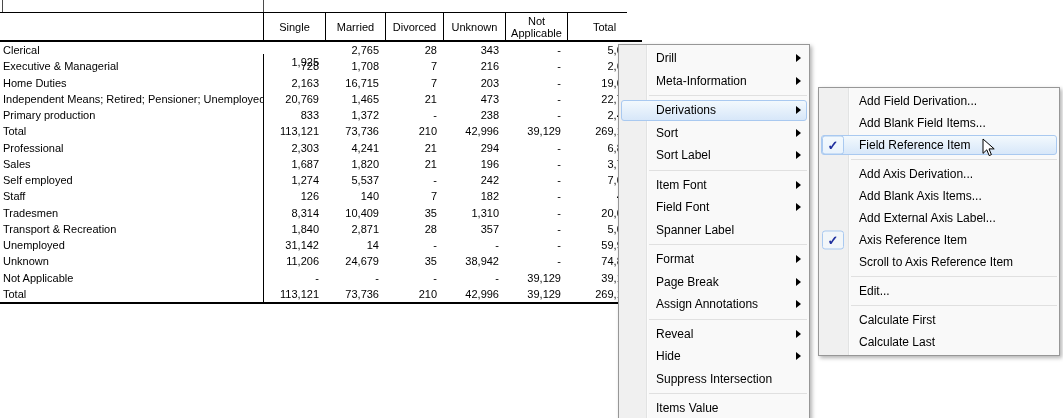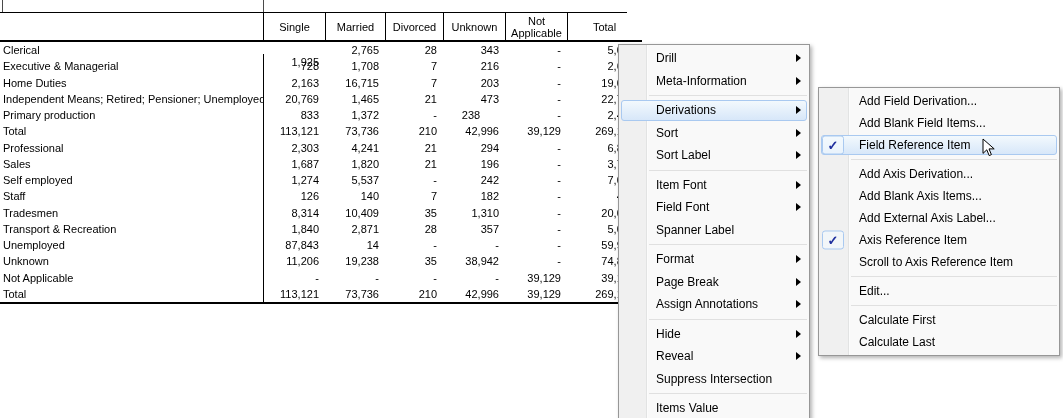--- a/index.html
+++ b/index.html
@@ -110,21 +110,21 @@
           <div class="vcell" style="width: 58px;">21</div>
           <div class="vcell" style="width: 62px;">473</div>
           <div class="vcell" style="width: 62px;">-</div>
           <div class="vcell" style="width: 74px;">22,728</div>
         </div>
         <div class="trow">
           <div class="rlabel">Primary production</div>
           <div class="vcell first" style="width: 62px;">833</div>
           <div class="vcell" style="width: 60px;">1,372</div>
           <div class="vcell" style="width: 58px;">-</div>
-          <div class="vcell" style="width: 62px; text-align: center;">238</div>
+          <div class="vcell" style="width: 62px;">238</div>
           <div class="vcell" style="width: 62px;">-</div>
           <div class="vcell" style="width: 74px;">2,443</div>
         </div>
         <div class="trow">
           <div class="rlabel">Total</div>
           <div class="vcell first" style="width: 62px;">113,121</div>
           <div class="vcell" style="width: 60px;">73,736</div>
           <div class="vcell" style="width: 58px;">210</div>
           <div class="vcell" style="width: 62px;">42,996</div>
           <div class="vcell" style="width: 62px;">39,129</div>
@@ -179,31 +179,31 @@
           <div class="rlabel">Transport &amp; Recreation</div>
           <div class="vcell first" style="width: 62px;">1,840</div>
           <div class="vcell" style="width: 60px;">2,871</div>
           <div class="vcell" style="width: 58px;">28</div>
           <div class="vcell" style="width: 62px;">357</div>
           <div class="vcell" style="width: 62px;">-</div>
           <div class="vcell" style="width: 74px;">5,096</div>
         </div>
         <div class="trow">
           <div class="rlabel">Unemployed</div>
-          <div class="vcell first" style="width: 62px;">87,843</div>
+          <div class="vcell first" style="width: 62px;">31,142</div>
           <div class="vcell" style="width: 60px;">14</div>
           <div class="vcell" style="width: 58px;">-</div>
           <div class="vcell" style="width: 62px;">-</div>
           <div class="vcell" style="width: 62px;">-</div>
           <div class="vcell" style="width: 74px;">59,967</div>
         </div>
         <div class="trow">
           <div class="rlabel">Unknown</div>
           <div class="vcell first" style="width: 62px;">11,206</div>
-          <div class="vcell" style="width: 60px;">19,238</div>
+          <div class="vcell" style="width: 60px;">24,679</div>
           <div class="vcell" style="width: 58px;">35</div>
           <div class="vcell" style="width: 62px;">38,942</div>
           <div class="vcell" style="width: 62px;">-</div>
           <div class="vcell" style="width: 74px;">74,862</div>
         </div>
         <div class="trow">
           <div class="rlabel">Not Applicable</div>
           <div class="vcell first" style="width: 62px;">-</div>
           <div class="vcell" style="width: 60px;">-</div>
           <div class="vcell" style="width: 58px;">-</div>
@@ -235,22 +235,22 @@
       <div class="mi"><span class="lbl">Sort Label</span><span class="arrow"></span></div>
       <div class="sep"></div>
       <div class="mi"><span class="lbl">Item Font</span><span class="arrow"></span></div>
       <div class="mi"><span class="lbl">Field Font</span><span class="arrow"></span></div>
       <div class="mi"><span class="lbl">Spanner Label</span></div>
       <div class="sep"></div>
       <div class="mi"><span class="lbl">Format</span><span class="arrow"></span></div>
       <div class="mi"><span class="lbl">Page Break</span><span class="arrow"></span></div>
       <div class="mi"><span class="lbl">Assign Annotations</span><span class="arrow"></span></div>
       <div class="sep"></div>
+      <div class="mi"><span class="lbl">Reveal</span><span class="arrow"></span></div>
       <div class="mi"><span class="lbl">Hide</span><span class="arrow"></span></div>
-      <div class="mi"><span class="lbl">Reveal</span><span class="arrow"></span></div>
       <div class="mi"><span class="lbl">Suppress Intersection</span></div>
       <div class="sep"></div>
       <div class="mi"><span class="lbl">Items Value</span></div>
     </div>
 
   <div class="menu" id="derivations-submenu">
     <div class="gutter"></div>
 
   <div class="mi"><span class="lbl">Add Field Derivation...</span></div>
       <div class="mi"><span class="lbl">Add Blank Field Items...</span></div>

